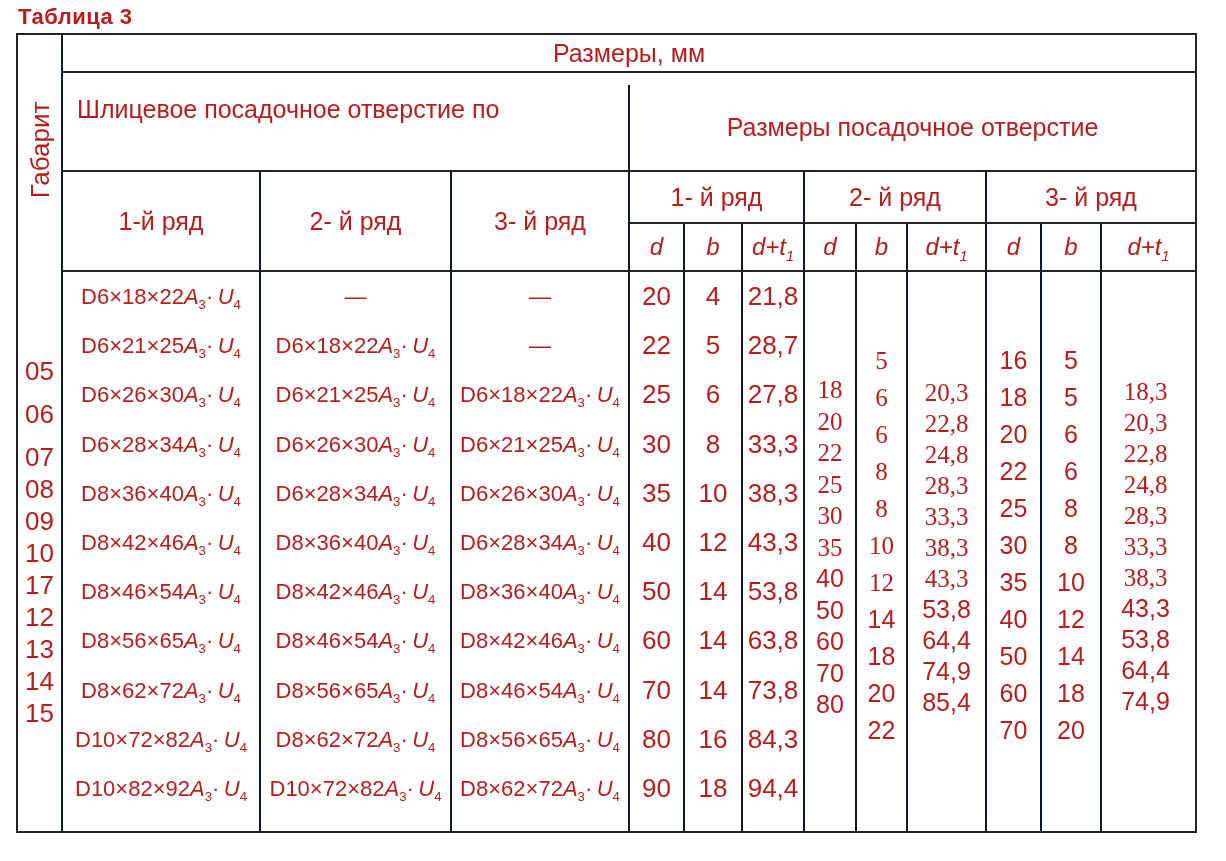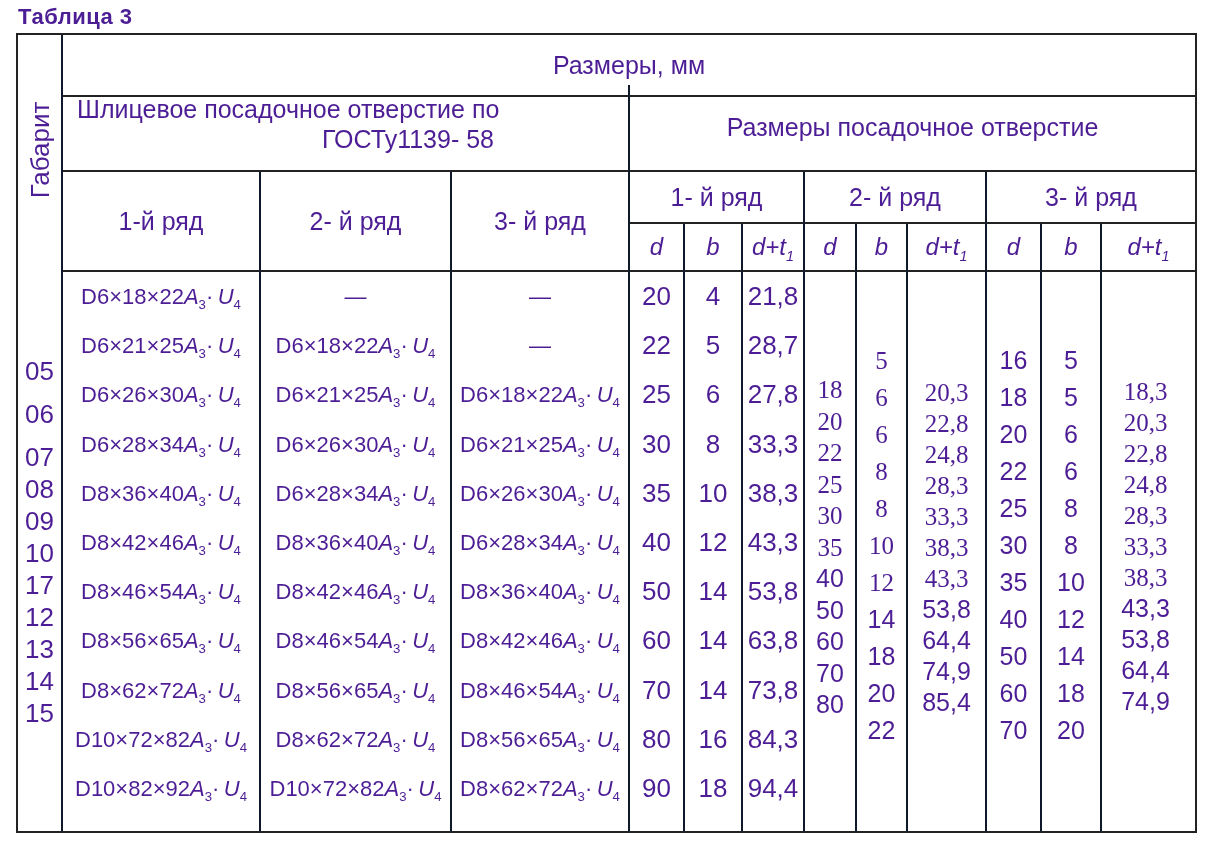--- a/index.html
+++ b/index.html
@@ -1,17 +1,17 @@
 <!DOCTYPE html>
 <html><head>
 <meta charset="utf-8">
 <style>
   html,body{margin:0;padding:0;background:#ffffff;}
   .page{position:relative;width:1226px;height:861px;background:#fff;overflow:hidden;
-        font-family:"Liberation Sans","DejaVu Sans",sans-serif;color:#4c1d95;}
+        font-family:"Liberation Sans","DejaVu Sans",sans-serif;color:#b91c1c;}
   .title{position:absolute;left:18px;top:4px;font-size:22px;font-weight:600;letter-spacing:.5px;}
   .tbl{position:absolute;left:16px;top:33px;width:1181px;height:800px;
        border:2px solid #222;box-sizing:border-box;}
   .cell{position:absolute;box-sizing:border-box;}
   .br{border-right:2px solid #0f172a;}
   .bb{border-bottom:2px solid #222;}
   .center{display:flex;align-items:center;justify-content:center;text-align:center;}
   .hdr{font-size:25px;font-weight:500;}
   .ital{font-style:italic;font-size:24px;}
   sub{font-size:0.6em;line-height:0;}
@@ -63,27 +63,26 @@
           <span>09</span>
           <span>10</span>
           <span>17</span>
           <span>12</span>
           <span>13</span>
           <span>14</span>
           <span>15</span>
         </div>
     </div>
 
-    <div class="cell bb center hdr" style="left:45px;top:0;width:1132px;height:62px">
+    <div class="cell bb center hdr" style="left:45px;top:0;width:1132px;height:38px">
       <span>Размеры, мм</span>
     </div>
 
     <div class="cell br bb" style="left:45px;top:50px;width:567px;height:87px">
       <div class="l1">Шлицевое посадочное отверстие по</div>
-      <div class="l2">ГОСТу1139- 58</div>
     </div>
 
     <div class="cell bb center hdr" style="left:612px;top:50px;width:565px;height:87px">
       <span>Размеры посадочное отверстие</span>
     </div>
 
     <div class="cell br bb center hdr" style="left:45px;top:137px;width:198px;height:100px">
       <span>1-й ряд</span>
     </div>
     <div class="cell br bb center hdr" style="left:243px;top:137px;width:191px;height:100px">

